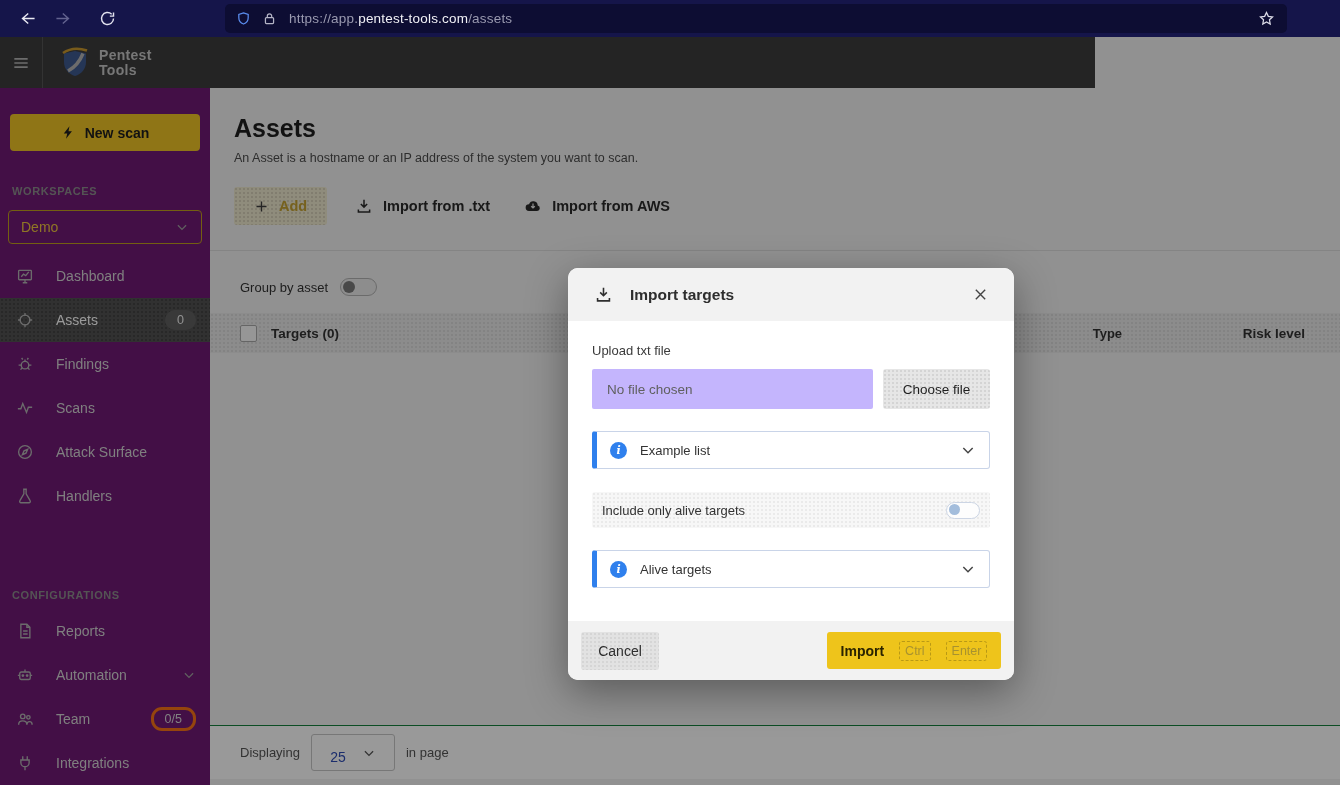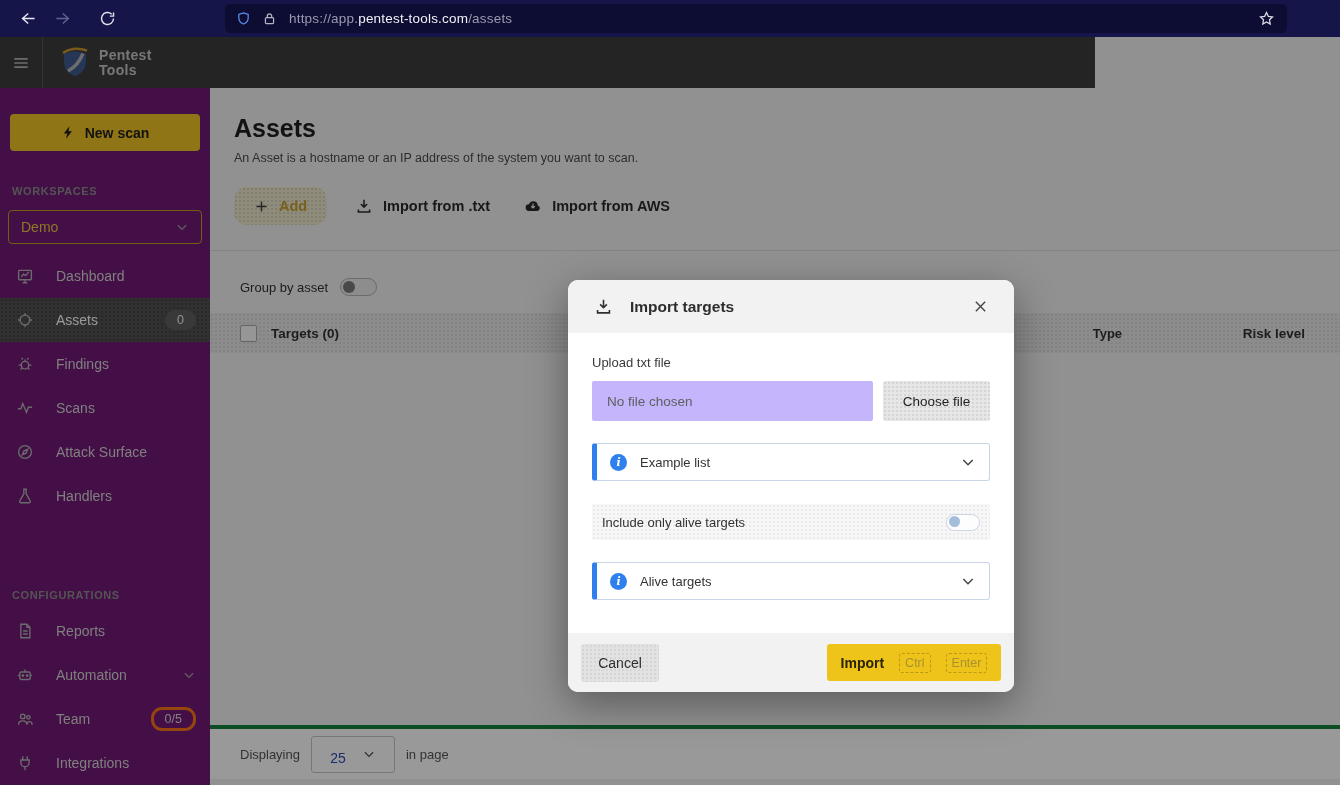--- a/index.html
+++ b/index.html
@@ -63,21 +63,21 @@
   .nav .navchev { margin-left:auto; color:#9f9f9f; display:flex; }
   .confblock { margin-top:auto; }
   .confblock .sec-label { margin-top:0; }
   .confblock .nav { margin-top:8px; }
 
   
   .main { flex:1; background:#f2f2f2; position:relative; }
   .page-title { margin:26px 0 0 24px; font-size:25px; font-weight:bold; color:#1f1f1f; }
   .page-sub { margin:8px 0 0 24px; font-size:12.5px; color:#4c4c4c; }
   .actions { margin:22px 0 0 24px; display:flex; align-items:center; height:38px; gap:22px; }
-  .addbtn { width:93px; height:38px; border:none; border-radius:13px; background:#efe9cf;
+  .addbtn { width:93px; height:38px; border:none; border-radius:3px; background:#efe9cf;
     background-image:radial-gradient(rgba(0,0,0,0.10) 1px, transparent 1.2px); background-size:4px 4px;
     display:flex; align-items:center; justify-content:center; gap:10px; cursor:pointer;
     font-family:inherit; font-size:14.5px; font-weight:bold; color:#c5a232; }
   .addbtn svg { width:15px; height:15px; color:#3c3c3c; }
   .linkbtn { display:flex; align-items:center; gap:10px; font-size:14.5px; font-weight:bold;
     color:#2b2b2b; background:none; border:none; cursor:pointer; font-family:inherit; padding:0 6px; }
   .linkbtn svg { width:18px; height:18px; }
   .hdr-divider { margin-top:25px; border-top:1px solid #dcdcdc; }
   .grouprow { margin:27px 0 0 30px; display:flex; align-items:center; gap:12px;
     font-size:13px; color:#333; }
@@ -87,32 +87,32 @@
     border-radius:50%; background:#7a7a7a; }
   .thead { margin-top:17px; height:40px; background:#e9e9e9; display:flex; align-items:center;
     padding-left:30px; padding-right:35px;
     background-image:radial-gradient(rgba(0,0,0,0.06) 1px, transparent 1.2px); background-size:4px 4px; }
   .cbx { width:17px; height:17px; background:#fbfbfb; border:1px solid #a9a9a9; border-radius:2px;
     cursor:pointer; }
   .th-targets { margin-left:14px; font-size:13.5px; font-weight:bold; color:#333; }
   .th-type { margin-left:auto; font-size:13px; font-weight:bold; color:#333; width:150px; }
   .th-risk { font-size:13.5px; font-weight:bold; color:#333; }
   .pagebar { position:absolute; left:0; right:0; bottom:6px; height:54px; background:#ffffff;
-    border-top:4px solid #15803d; display:flex; align-items:center; padding-left:30px;
+    border-top:1px solid #15803d; display:flex; align-items:center; padding-left:30px;
     font-size:13px; color:#555; }
   .psel { margin:0 11px; width:84px; height:37px; border:1px solid #c6c6c6; border-radius:3px;
     background:#fff; display:flex; align-items:center; justify-content:center; gap:16px;
     cursor:pointer; }
   .psel .pval { color:#2d4bb5; font-size:14px;margin-top:8px; }
   .psel .chev { color:#555; display:flex; }
 
   
   .overlay { position:absolute; top:37px; left:0; width:1340px; height:748px;
     background:rgba(0,0,0,0.40); z-index:50; }
-  .modal { position:absolute; left:568px; top:280px; width:446px; height:412px; z-index:100;
+  .modal { position:absolute; left:568px; top:268px; width:446px; height:412px; z-index:100;
     background:#ffffff; border-radius:10px; box-shadow:0 12px 40px rgba(0,0,0,0.38);
     display:flex; flex-direction:column; }
   .m-head { height:53px; background:#f2f2f2; border-radius:10px 10px 0 0; display:flex;
     align-items:center; padding:0 22px 0 26px; }
   .m-head .dlicon { color:#2e2e2e; display:flex; }
   .m-head .dlicon svg { width:19px; height:19px; }
   .m-title { margin-left:17px; font-size:15.5px; font-weight:bold; color:#2e2e2e; }
   .m-close { margin-left:auto; background:none; border:none; color:#444; cursor:pointer;
     display:flex; padding:4px; }
   .m-close svg { width:15px; height:15px; }

